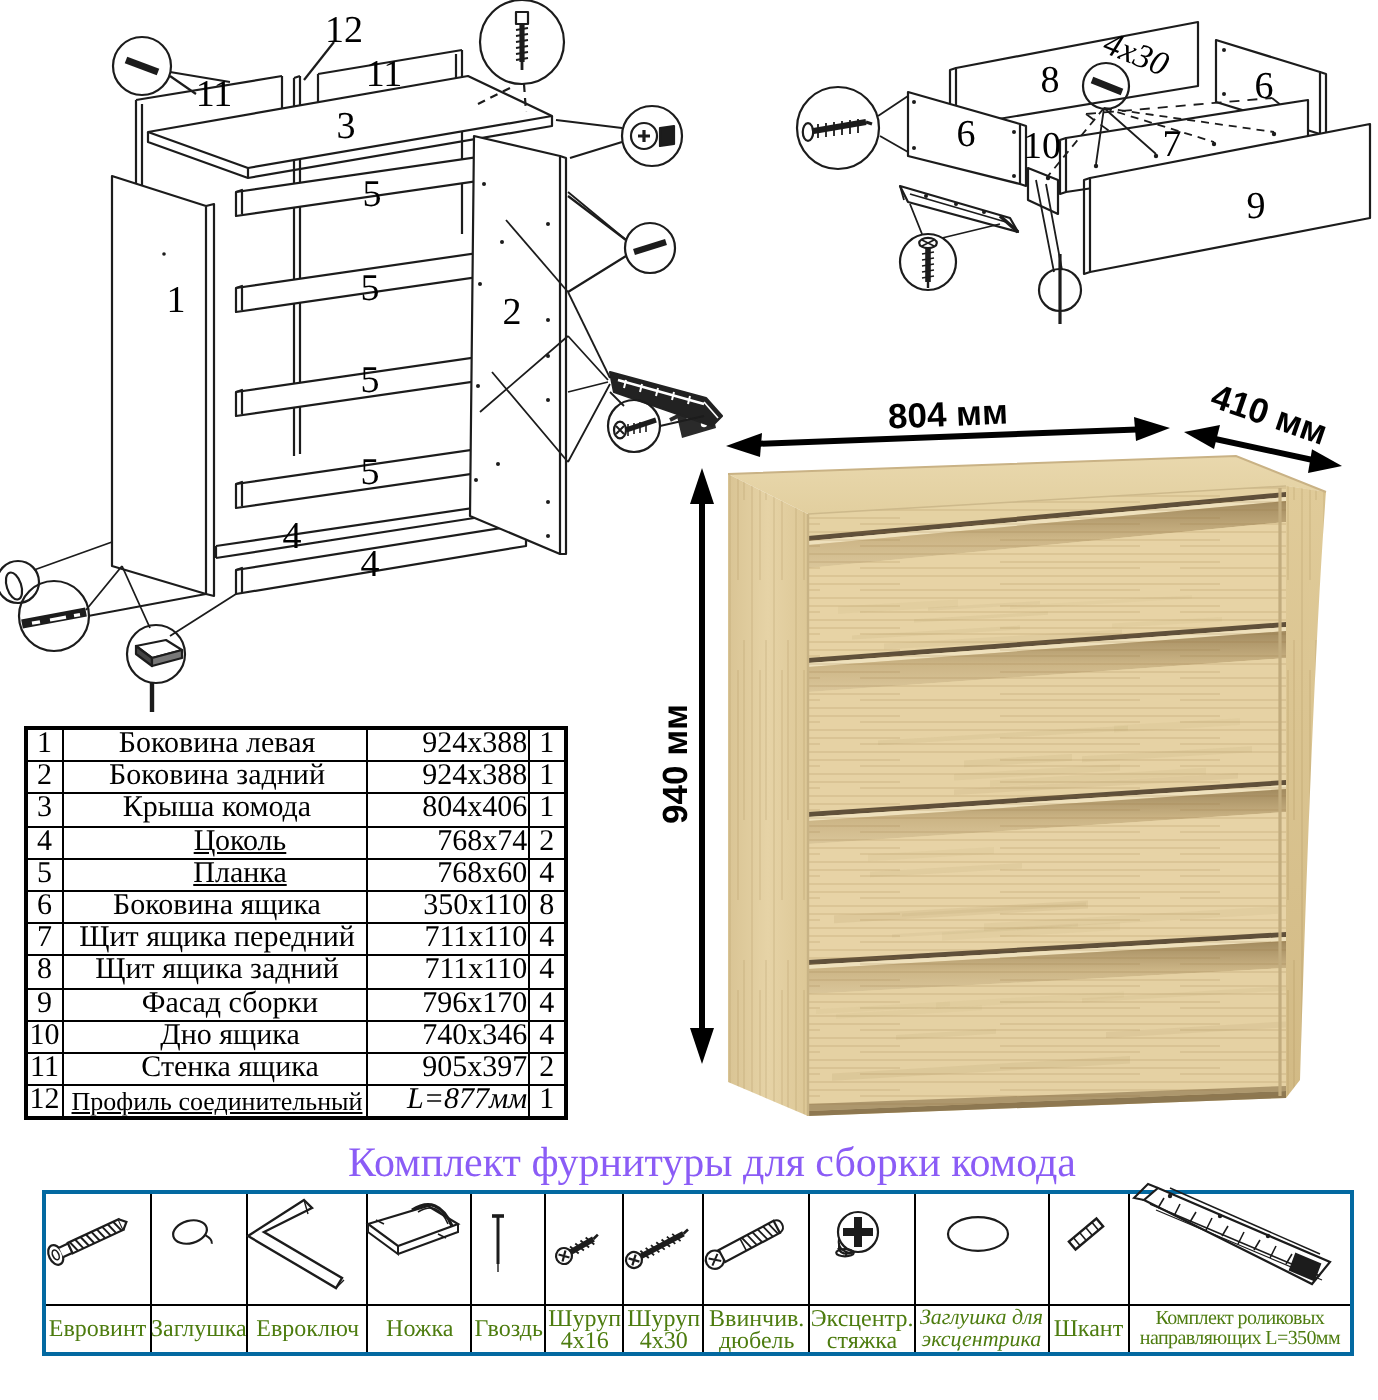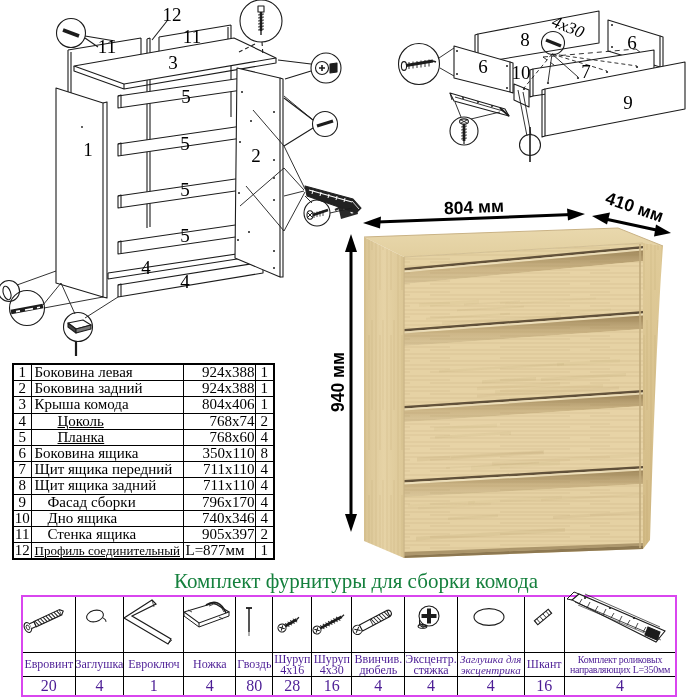--- a/index.html
+++ b/index.html
@@ -5,28 +5,28 @@
 html,body{margin:0;padding:0;background:#fff;}
 #c{position:relative;width:689px;height:700px;background:#fff;overflow:hidden;
    font-family:"Liberation Serif",serif;}
 #c svg{position:absolute;left:0;top:0;}
 #parts{position:absolute;left:12px;top:363px;border-collapse:collapse;
   font-family:"Liberation Serif",serif;font-size:15px;color:#000;
   border:2px solid #000;table-layout:fixed;}
 #parts td{border:1px solid #000;padding:0;height:15.2px;line-height:15px;
   overflow:hidden;white-space:nowrap;}
 #parts td.n{text-align:center;}
-#parts td.nm{padding-left:3px;}
+#parts td.nm{padding-left:3px;text-align:center;}
 #parts td.sz{text-align:right;}
 .ind1{padding-left:26px !important;text-decoration:underline;}
 .ind2{padding-left:16px !important;}
 #title{position:absolute;left:126px;top:569px;width:460px;text-align:center;
-  font-family:"Liberation Serif",serif;font-size:21px;color:#15803d;}
+  font-family:"Liberation Serif",serif;font-size:21px;color:#8b5cf6;}
 #hw{position:absolute;left:21px;top:595px;border-collapse:collapse;
-  font-family:"Liberation Serif",serif;color:#4c1d95;border:2px solid #d946ef;
+  font-family:"Liberation Serif",serif;color:#4d7c0f;border:2px solid #0369a1;
   table-layout:fixed;}
 #hw td{border:1px solid #000;padding:0;text-align:center;vertical-align:middle;
   overflow:hidden;}
 #hw tr.ic td{height:55px;}
 #hw tr.lb td{height:23px;font-size:12px;line-height:11px;white-space:nowrap;}
 #hw tr.lb td.sm{font-size:10px;line-height:10px;letter-spacing:-0.3px;}
 #hw tr.qt td{height:18px;font-size:16px;}
 </style>
 </head>
 <body>
@@ -102,21 +102,21 @@
         </tr>
 <tr>
           <td class="n">11</td>
           <td class="nm ind2">Стенка ящика</td>
           <td class="sz">905x397</td>
           <td class="n">2</td>
         </tr>
 <tr>
           <td class="n">12</td>
           <td class="nm" style="font-size:13px;text-decoration:underline;">Профиль соединительный</td>
-          <td style="padding-left:2px;">L=877мм</td>
+          <td style="padding-left:20px;font-style:italic;">L=877мм</td>
           <td class="n">1</td>
         </tr>
 </tbody>
     </table>
 
 <div id="title">Комплект фурнитуры для сборки комода</div>
 
 <table id="hw">
 <colgroup>
         <col style="width:53px">
@@ -153,34 +153,20 @@
           <td>Евроключ</td>
           <td>Ножка</td>
           <td>Гвоздь</td>
 <td>Шуруп<br>4х16</td>
           <td>Шуруп<br>4х30</td>
           <td>Ввинчив.<br>дюбель</td>
           <td>Эксцентр.<br>стяжка</td>
 <td style="font-size:11px;font-style:italic;">Заглушка для<br>эксцентрика</td>
           <td>Шкант</td>
 <td class="sm">Комплект роликовых<br>направляющих L=350мм</td>
-</tr>
-<tr class="qt">
-<td>20</td>
-          <td>4</td>
-          <td>1</td>
-          <td>4</td>
-          <td>80</td>
-          <td>28</td>
-          <td>16</td>
-          <td>4</td>
-          <td>4</td>
-          <td>4</td>
-          <td>16</td>
-          <td>4</td>
 </tr>
 </tbody>
     </table>
 
 <svg width="689" height="700" viewBox="0 0 689 700">
 <defs>
 <linearGradient id="gTop" x1="0" y1="0" x2="0" y2="1">
  <stop offset="0" stop-color="#e9d8ad"></stop>
           <stop offset="1" stop-color="#e2cf9f"></stop>
 </linearGradient>

